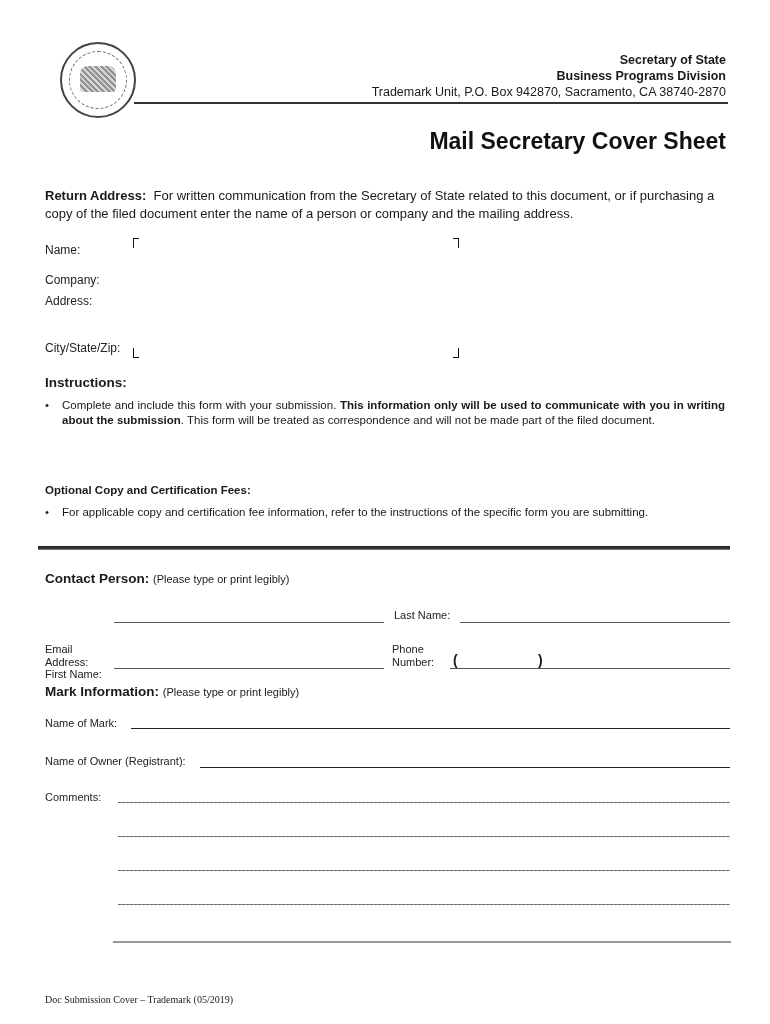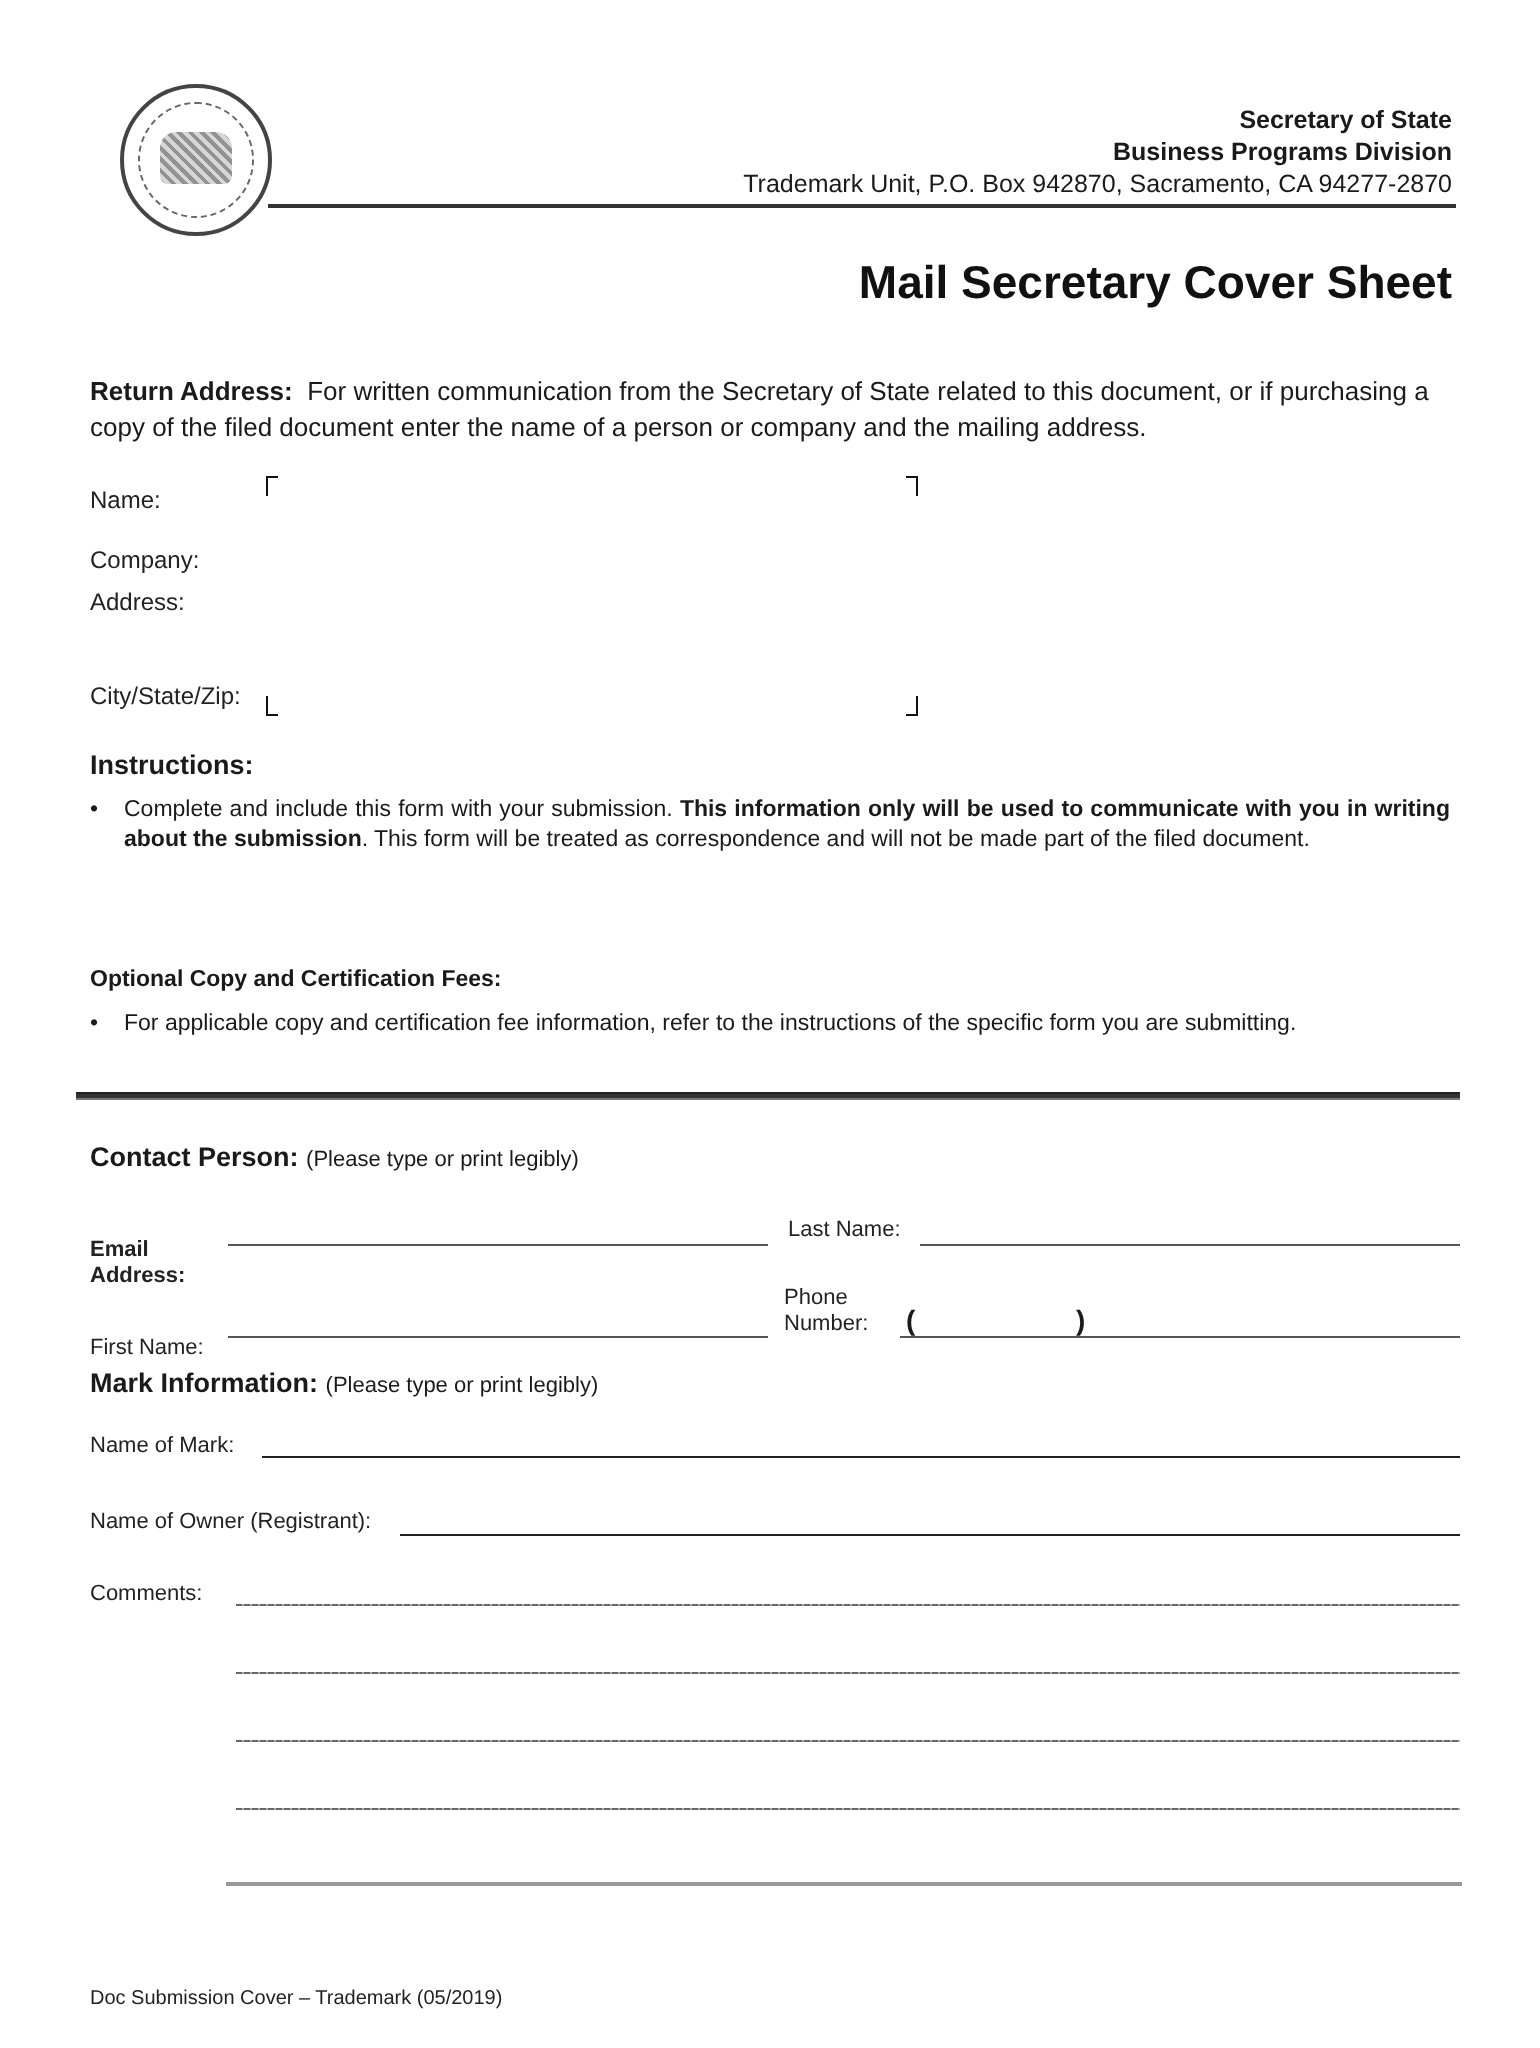--- a/index.html
+++ b/index.html
@@ -28,33 +28,33 @@
     ul.bul { list-style: none; }
     ul.bul li { position: relative; padding-left: 17px; font-size: 11.5px; line-height: 15px; text-align: justify; }
     ul.bul li::before { content: "•"; position: absolute; left: 0; top: 0; }
 
     .double-rule { left: 38px; top: 546px; width: 692px; height: 4px; background: #333; border-top: 1px solid #222; border-bottom: 1px solid #777; }
 
     .line { height: 1px; background: #555; }
     .dotline { height: 1px; background: repeating-linear-gradient(90deg,#666 0 3px,#aaa 3px 4px); }
 
     .small-lbl { font-size: 11px; line-height: 13px; color: #222; }
-    .footer { left: 45px; top: 994px; font-size: 10px; color: #222; }
+    .footer { left: 45px; top: 994px; font-size: 10px; color: #222; font-family: Liberation Serif, serif; }
   </style>
 </head>
 <body>
 
 <div class="abs seal">
   <div class="inner"></div>
   <div class="center"></div>
 </div>
 <div class="abs header-rule"></div>
 <div class="abs hdr bold" style="top:52px;">Secretary of State</div>
 <div class="abs hdr bold" style="top:68px;">Business Programs Division</div>
-<div class="abs hdr" style="top:84px;">Trademark Unit, P.O. Box 942870, Sacramento, CA 94277-2870</div>
+<div class="abs hdr" style="top:84px;">Trademark Unit, P.O. Box 942870, Sacramento, CA 38740-2870</div>
 
 <div class="abs title">Mail Secretary Cover Sheet</div>
 
 <div class="abs para" style="top:187px;">
   <b>Return Address:</b>&nbsp;
   <span>For written communication from the Secretary of State related to this document, or if purchasing a copy of the filed document enter the name of a person or company and the mailing address.</span>
 </div>
 
 <div class="abs lbl" style="left:45px; top:243px;">Name:</div>
 <div class="abs lbl" style="left:45px; top:273px;">Company:</div>
@@ -85,21 +85,21 @@
 <div class="abs section-h" style="left:45px; top:571px;">
   <span>Contact Person:</span>
   <span class="sub">(Please type or print legibly)</span>
 </div>
 
 <div class="abs small-lbl" style="left:45px; top:636px;margin-top:32px;">First Name:</div>
 <div class="abs line" style="left:114px; top:622px; width:270px;"></div>
 <div class="abs small-lbl" style="left:394px; top:609px;">Last Name:</div>
 <div class="abs line" style="left:460px; top:622px; width:270px;"></div>
 
-<div class="abs small-lbl" style="left:45px; top:619px;font-weight:bold;">
+<div class="abs small-lbl" style="left:45px; top:643px;">
   <div>Email</div>
   <div>Address:</div>
 </div>
 <div class="abs line" style="left:114px; top:668px; width:270px;"></div>
 <div class="abs small-lbl" style="left:392px; top:643px;">
   <div>Phone</div>
   <div>Number:</div>
 </div>
 <div class="abs line" style="left:450px; top:668px; width:280px;"></div>
 <div class="abs" style="left:453px; top:652px; font-size:14px; font-weight:bold;">(</div>

